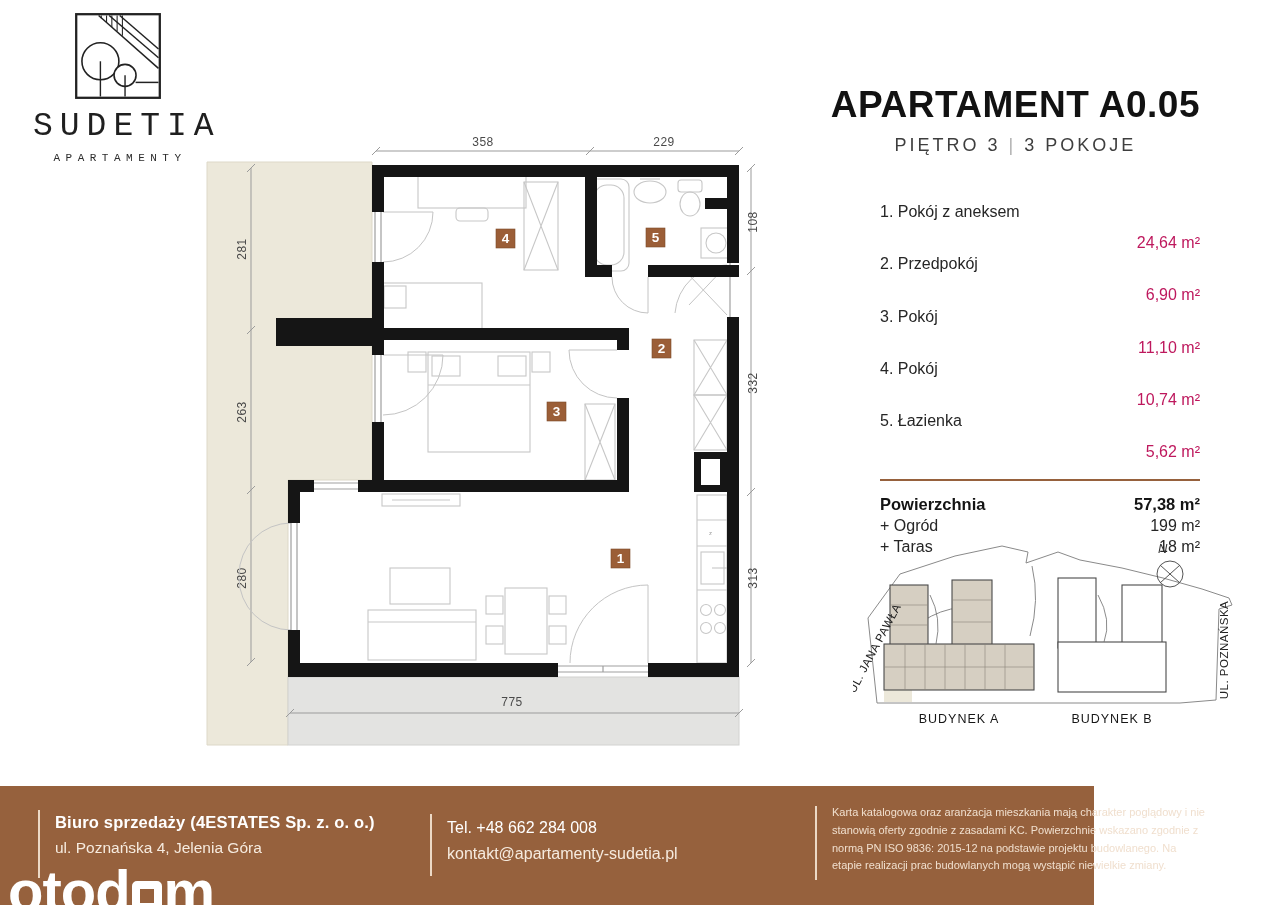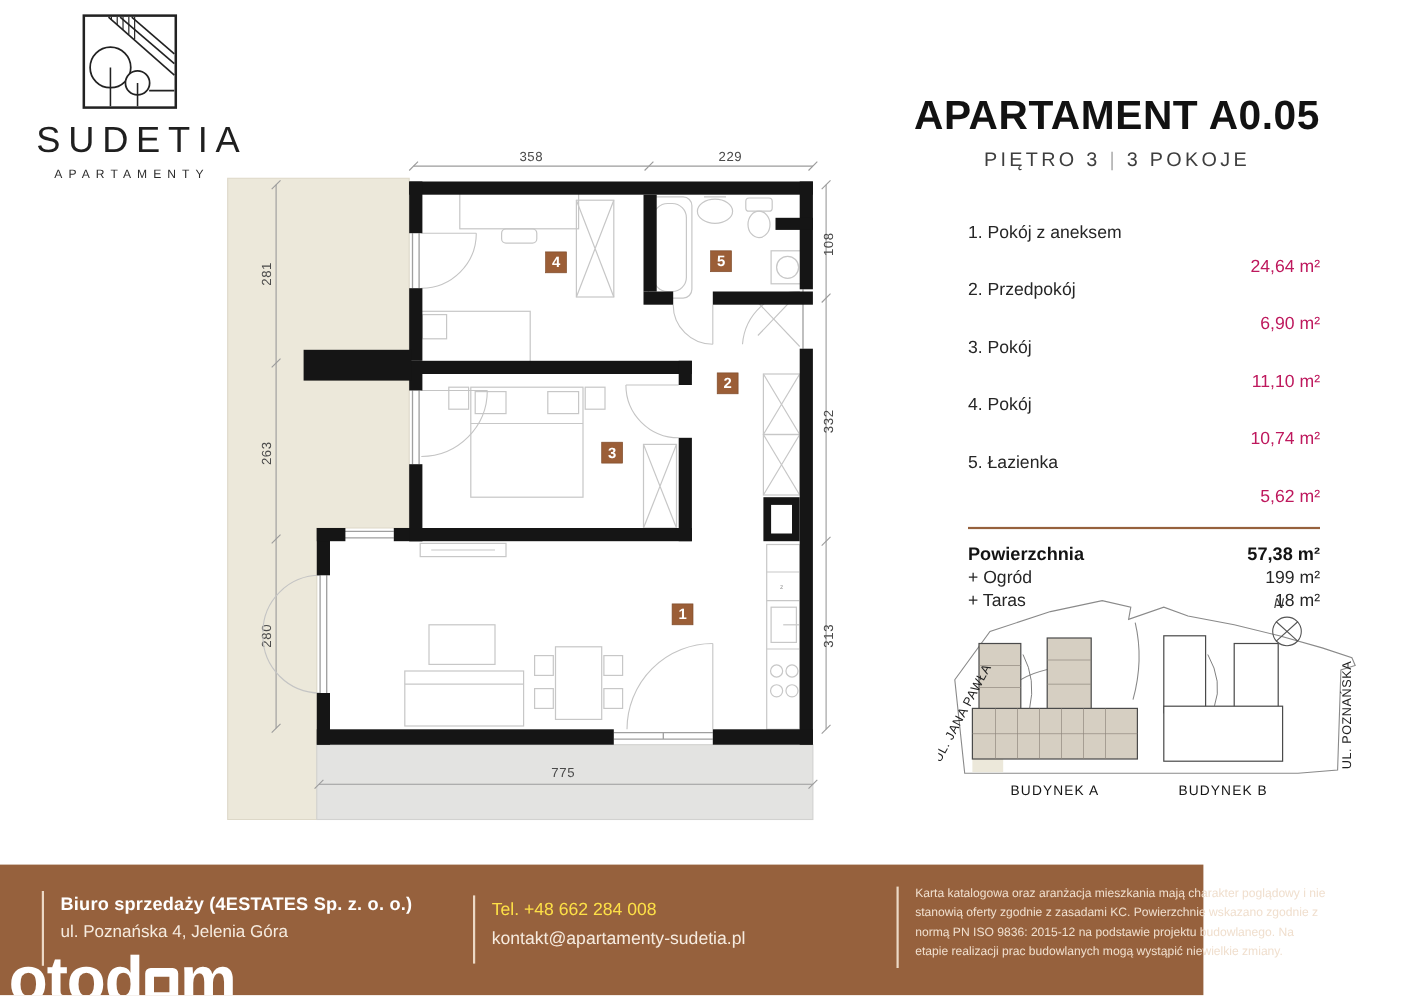--- a/index.html
+++ b/index.html
@@ -1,20 +1,20 @@
 <!DOCTYPE html>
 <html><head>
 <meta charset="utf-8">
 <style>
   html,body{margin:0;padding:0;background:#fff;}
   .page{position:relative;width:1280px;height:905px;background:#fff;overflow:hidden;
         font-family:"Liberation Sans",sans-serif;color:#1c1c1c;}
 
   
-  .brand{position:absolute;left:28px;top:10px;width:180px;text-align:center;}
+  .brand{position:absolute;left:28px;top:10px;width:180px;text-align:center;font-family:Liberation Mono, monospace;}
   .brand-icon{width:88px;height:88px;margin:2px auto 8px auto;display:block;}
   .brand-name{font-size:33px;font-weight:400;letter-spacing:7px;color:#1f1f1f;margin-left:5px;}
   .brand-tag{font-size:11px;font-weight:400;letter-spacing:5.5px;color:#2c2c2c;margin-top:7px;margin-left:4px;}
 
   
   .apt-header{position:absolute;top:84px;right:80px;text-align:center;}
   .apt-title{font-size:37px;font-weight:700;letter-spacing:.5px;color:#121212;white-space:nowrap;}
   .apt-sub{margin-top:9px;font-size:18px;letter-spacing:3px;color:#3e3e3e;white-space:nowrap;}
   .apt-sub .sep{color:#b0b0b0;margin:0 8px;font-weight:300;}
 
@@ -38,21 +38,21 @@
   .tiny{font-size:6px;fill:#9a9a9a;}
 
   
   .footer{position:absolute;left:0;top:786px;width:1094px;height:119px;background:#96613d;color:#fff;}
   .vline{position:absolute;width:2px;background:#ecd9c6;}
   .vl-1{left:38px;top:24px;height:68px;}
   .vl-2{left:430px;top:28px;height:62px;}
   .vl-3{left:815px;top:20px;height:74px;}
   .office-title{position:absolute;left:55px;top:27px;font-size:16.5px;font-weight:700;color:#fff;letter-spacing:.2px;}
   .office-addr{position:absolute;left:55px;top:53px;font-size:15.5px;color:#f6ebdf;}
-  .contact-phone{position:absolute;left:447px;top:33px;font-size:16px;color:#fde047;}
+  .contact-phone{position:absolute;left:447px;top:33px;font-size:16px;color:#ffffff;}
   .contact-email{position:absolute;left:447px;top:59px;font-size:16px;color:#f6ebdf;}
   .disclaimer{position:absolute;left:832px;top:18px;width:374px;font-size:11px;line-height:1.62;color:#f0dfce;}
   .otodom{position:absolute;left:8px;top:76px;font-size:58px;font-weight:700;letter-spacing:-1px;color:#fff;line-height:1;}
   .otodom .sq{display:inline-block;width:14px;height:14px;border:8px solid #fff;border-radius:5px;margin:0 2px;}
 </style>
 </head>
 <body>
 
 <div class="page">
 

